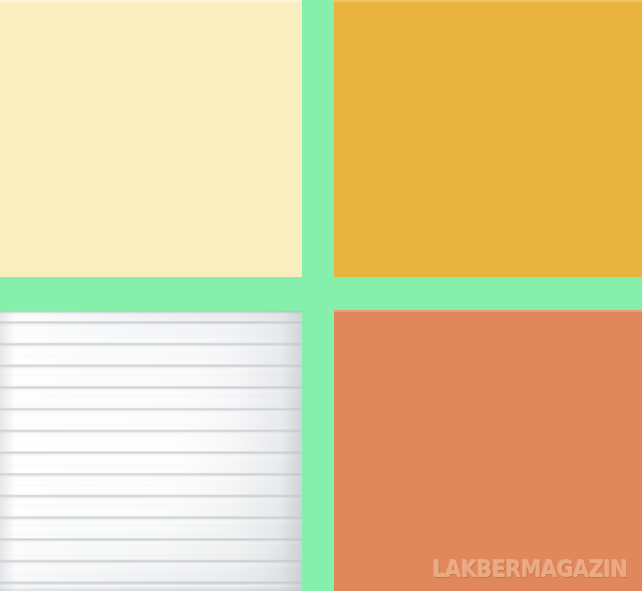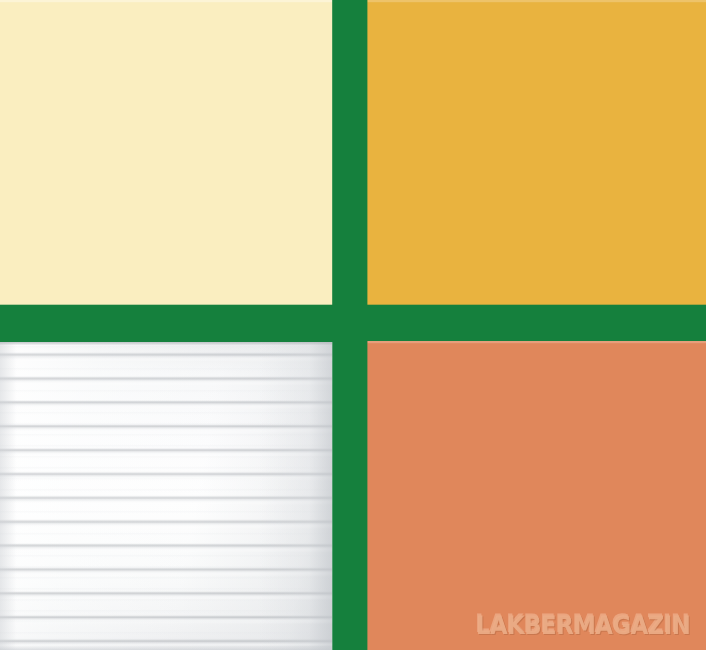--- a/index.html
+++ b/index.html
@@ -173,21 +173,21 @@
        1px  1px 0 rgba(150, 84, 51, 0.30),
       -1px -1px 0 rgba(255, 221, 196, 0.35);
     white-space: nowrap;
     user-select: none;
     pointer-events: none;
   }
 </style>
 </head>
 <body>
 
-<div id="collage" style="width: 642px; height: 591px; background: #15803d;">
+<div id="collage" style="width: 642px; height: 591px; background: #86efac;">
 
   <div class="swatch" id="swatch-cream" title="Cream" style="left: 0px; top: 0px; width: 302px; height: 277px; background: rgb(250, 238, 192);"></div>
 
   <div class="swatch" id="swatch-amber" title="Golden Amber" style="left: 334px; top: 0px; width: 308px; height: 277px; background: rgb(233, 179, 63);"></div>
 
   <div class="swatch" id="swatch-wood" title="White Painted Wood Planks" style="left: 0px; top: 311px; width: 302px; height: 280px;">
     <div class="wood-base"></div>
     <div class="wood-grain"></div>
     <div class="wood-planks"></div>
     <div class="wood-shade"></div>

